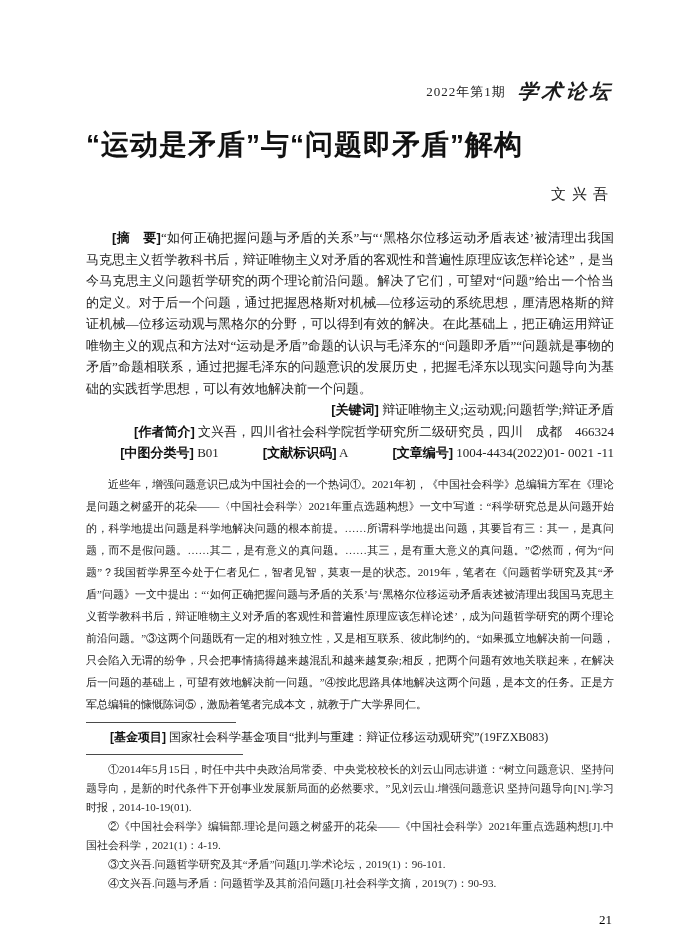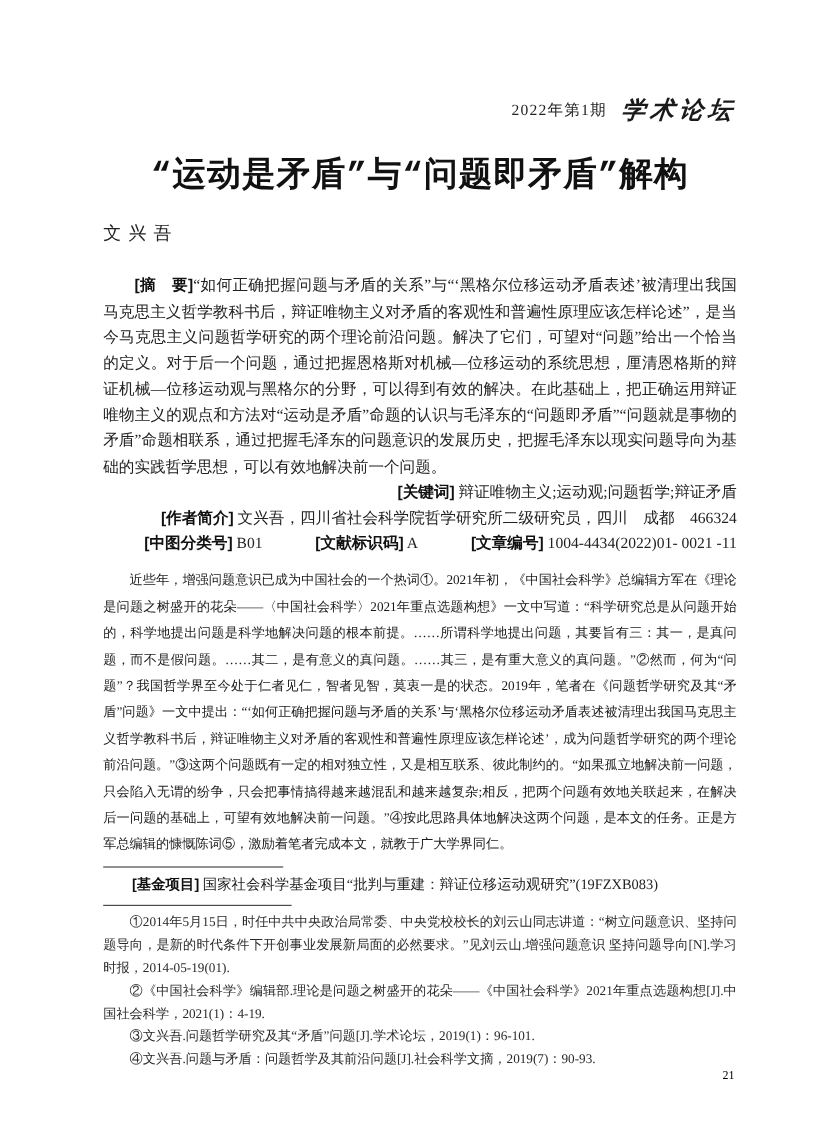--- a/index.html
+++ b/index.html
@@ -38,30 +38,30 @@
     font-style: italic;
     letter-spacing: 4px;
     transform: skewX(-6deg);
     vertical-align: middle;
     font-family: "DejaVu Serif", serif;
     color: #1a1a1a;
   }
   
   .article-title {
     margin: 24px 0 4px 0;
-    text-align: center;
-    font-family: Liberation Mono, monospace;
+    text-align: left;
+    font-family: Liberation Sans, sans-serif;
     font-weight: 700;
     font-size: 28px;
     letter-spacing: 1px;
     color: #111;
   }
   .article-author {
     margin-top: 21px;
-    text-align: left;
+    text-align: right;
     font-size: 15px;
     letter-spacing: 6px;
     color: #222;
   }
   
   .abstract-block {
     margin-top: 23px;
     font-size: 13px;
     line-height: 21.5px;
     text-align: justify;
@@ -123,22 +123,22 @@
     color: #2a2a2a;
   }
   .footnotes p {
     margin: 0;
     text-indent: 2em;
   }
   
   .page-number {
     position: absolute;
     right: 88px;
-    top: 891px;
-    font-size: 10px;
+    top: 912px;
+    font-size: 13px;
     color: #000000;
   }
 </style>
 </head>
 <body>
 
 <div class="page">
 
   <div class="journal-header">
     <span class="journal-issue">2022年第1期</span>
@@ -160,21 +160,21 @@
     <span class="clc-group"><span class="meta-label">[中图分类号]</span> <span>B01</span></span><span class="clc-group"><span class="meta-label">[文献标识码]</span> <span>A</span></span><span class="clc-group"><span class="meta-label">[文章编号]</span> <span>1004-4434(2022)01- 0021 -11</span></span>
   </p>
 
   <p class="body-text">近些年，增强问题意识已成为中国社会的一个热词①。2021年初，《中国社会科学》总编辑方军在《理论是问题之树盛开的花朵——〈中国社会科学〉2021年重点选题构想》一文中写道：“科学研究总是从问题开始的，科学地提出问题是科学地解决问题的根本前提。……所谓科学地提出问题，其要旨有三：其一，是真问题，而不是假问题。……其二，是有意义的真问题。……其三，是有重大意义的真问题。”②然而，何为“问题”？我国哲学界至今处于仁者见仁，智者见智，莫衷一是的状态。2019年，笔者在《问题哲学研究及其“矛盾”问题》一文中提出：“‘如何正确把握问题与矛盾的关系’与‘黑格尔位移运动矛盾表述被清理出我国马克思主义哲学教科书后，辩证唯物主义对矛盾的客观性和普遍性原理应该怎样论述’，成为问题哲学研究的两个理论前沿问题。”③这两个问题既有一定的相对独立性，又是相互联系、彼此制约的。“如果孤立地解决前一问题，只会陷入无谓的纷争，只会把事情搞得越来越混乱和越来越复杂;相反，把两个问题有效地关联起来，在解决后一问题的基础上，可望有效地解决前一问题。”④按此思路具体地解决这两个问题，是本文的任务。正是方军总编辑的慷慨陈词⑤，激励着笔者完成本文，就教于广大学界同仁。</p>
 
   <hr class="rule rule-fund">
   <p class="fund-line"><span class="meta-label">[基金项目]</span> <span>国家社会科学基金项目“批判与重建：辩证位移运动观研究”(19FZXB083)</span></p>
 
   <hr class="rule rule-foot">
   <div class="footnotes">
-    <p>①2014年5月15日，时任中共中央政治局常委、中央党校校长的刘云山同志讲道：“树立问题意识、坚持问题导向，是新的时代条件下开创事业发展新局面的必然要求。”见刘云山.增强问题意识 坚持问题导向[N].学习时报，2014-05-19(01).</p>
+    <p>①2014年5月15日，时任中共中央政治局常委、中央党校校长的刘云山同志讲道：“树立问题意识、坚持问题导向，是新的时代条件下开创事业发展新局面的必然要求。”见刘云山.增强问题意识 坚持问题导向[N].学习时报，2014-10-19(01).</p>
     <p>②《中国社会科学》编辑部.理论是问题之树盛开的花朵——《中国社会科学》2021年重点选题构想[J].中国社会科学，2021(1)：4-19.</p>
     <p>③文兴吾.问题哲学研究及其“矛盾”问题[J].学术论坛，2019(1)：96-101.</p>
     <p>④文兴吾.问题与矛盾：问题哲学及其前沿问题[J].社会科学文摘，2019(7)：90-93.</p>
 
   </div>
 
   <div class="page-number">21</div>
 
 </div>
 

